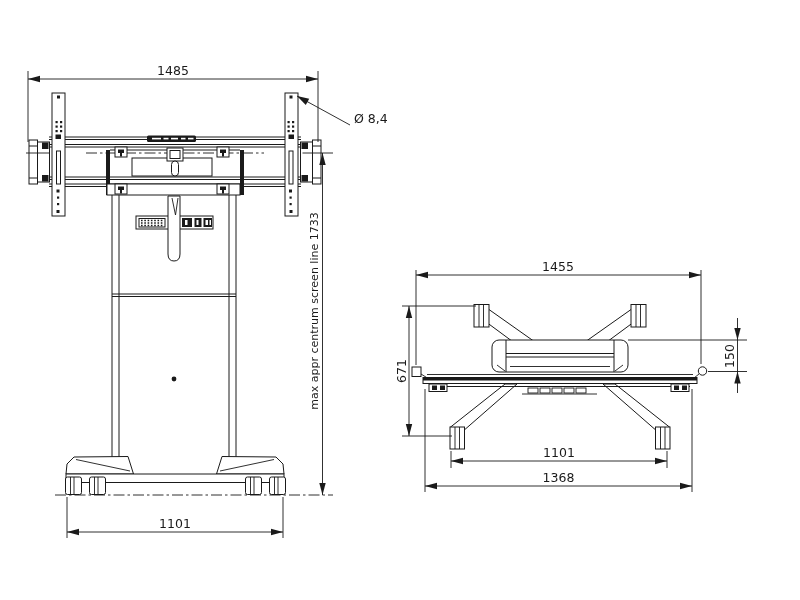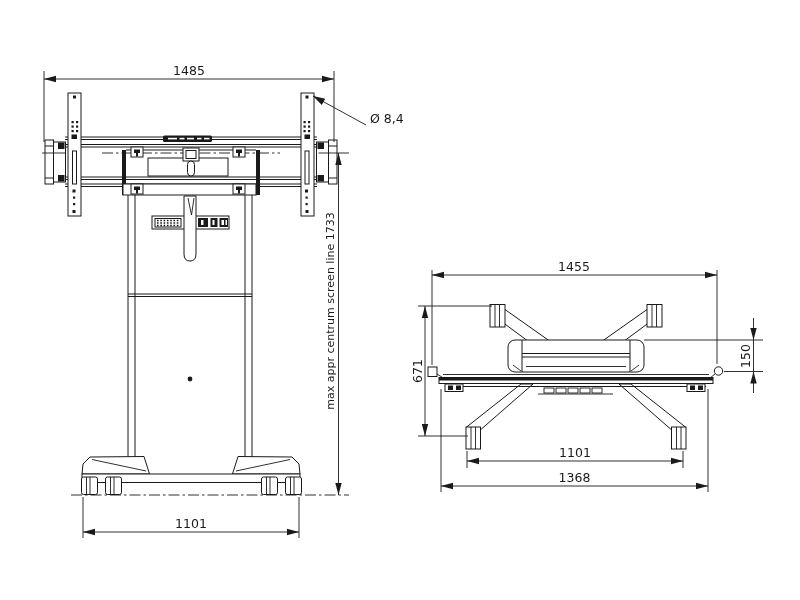--- a/index.html
+++ b/index.html
@@ -1,16 +1,16 @@
 <!DOCTYPE html>
 <html><head>
 <meta charset="utf-8">
 <style>
   html,body{margin:0;padding:0;background:#ffffff;}
-  .stage{width:783px;height:600px;background:#ffffff;position:relative;overflow:hidden;margin-left:16px;}
+  .stage{width:783px;height:600px;background:#ffffff;position:relative;overflow:hidden;}
   svg{display:block;}
   .ln{stroke:#1a1a1a;stroke-width:1;fill:none;stroke-linecap:butt;}
   .thin{stroke:#1a1a1a;stroke-width:0.9;fill:none;}
   .white{fill:#ffffff;stroke:#1a1a1a;stroke-width:1;}
   .fill{fill:#1a1a1a;stroke:none;}
   .wmark{fill:#ffffff;stroke:none;}
   .dim{stroke:#1a1a1a;stroke-width:0.9;fill:none;}
   .arr{fill:#1a1a1a;stroke:none;}
   .dash{stroke:#1a1a1a;stroke-width:0.9;fill:none;stroke-dasharray:11 3 2.5 3;}
   .dots{stroke:#1a1a1a;stroke-width:1.4;fill:none;stroke-dasharray:1.6 1.7;}

